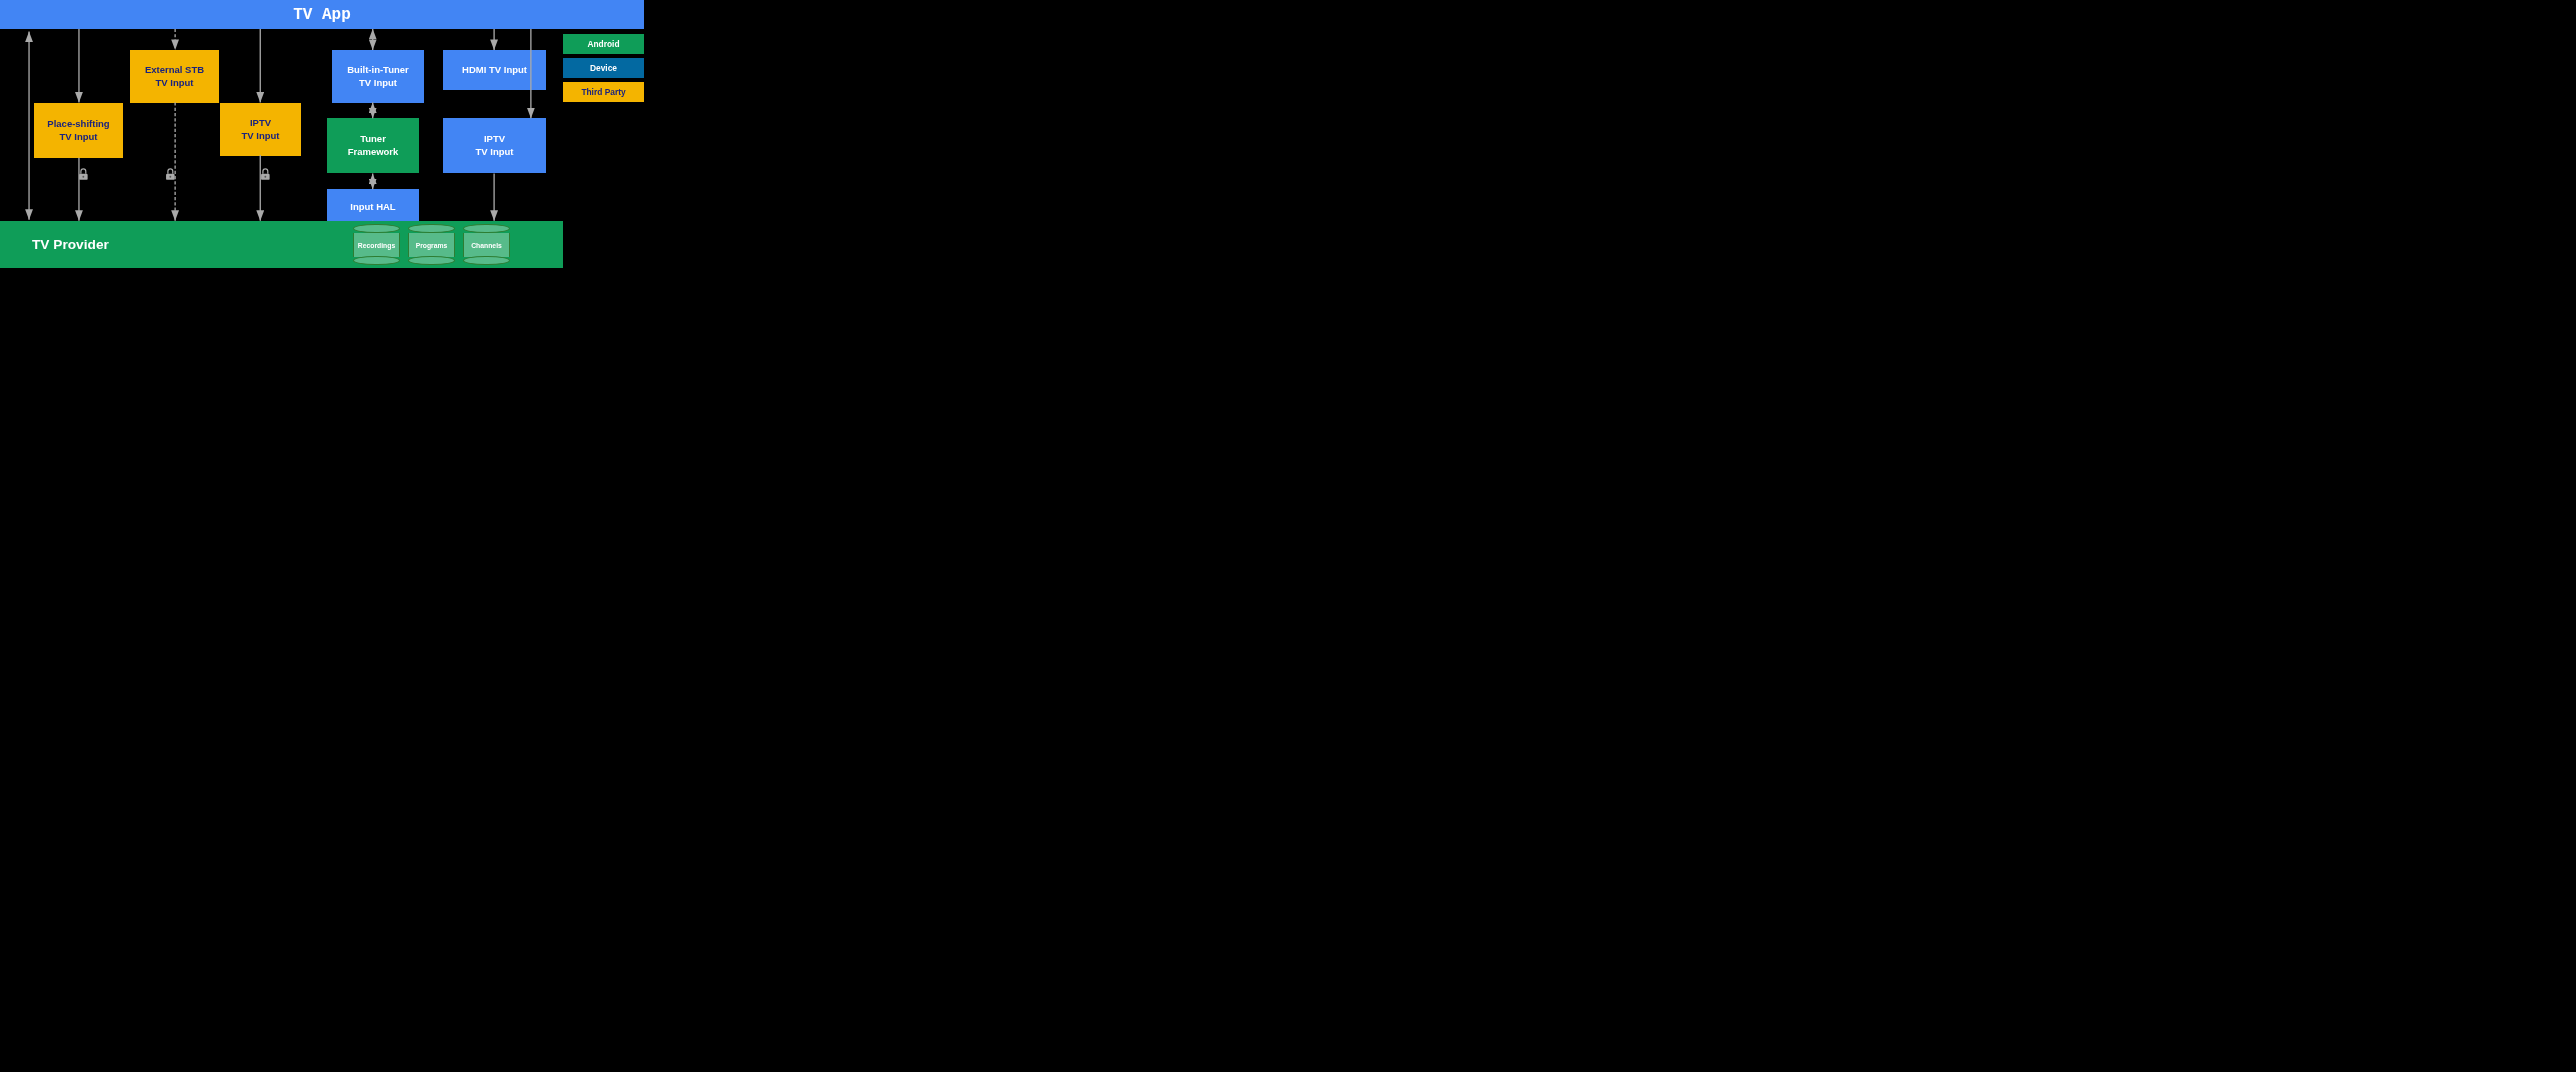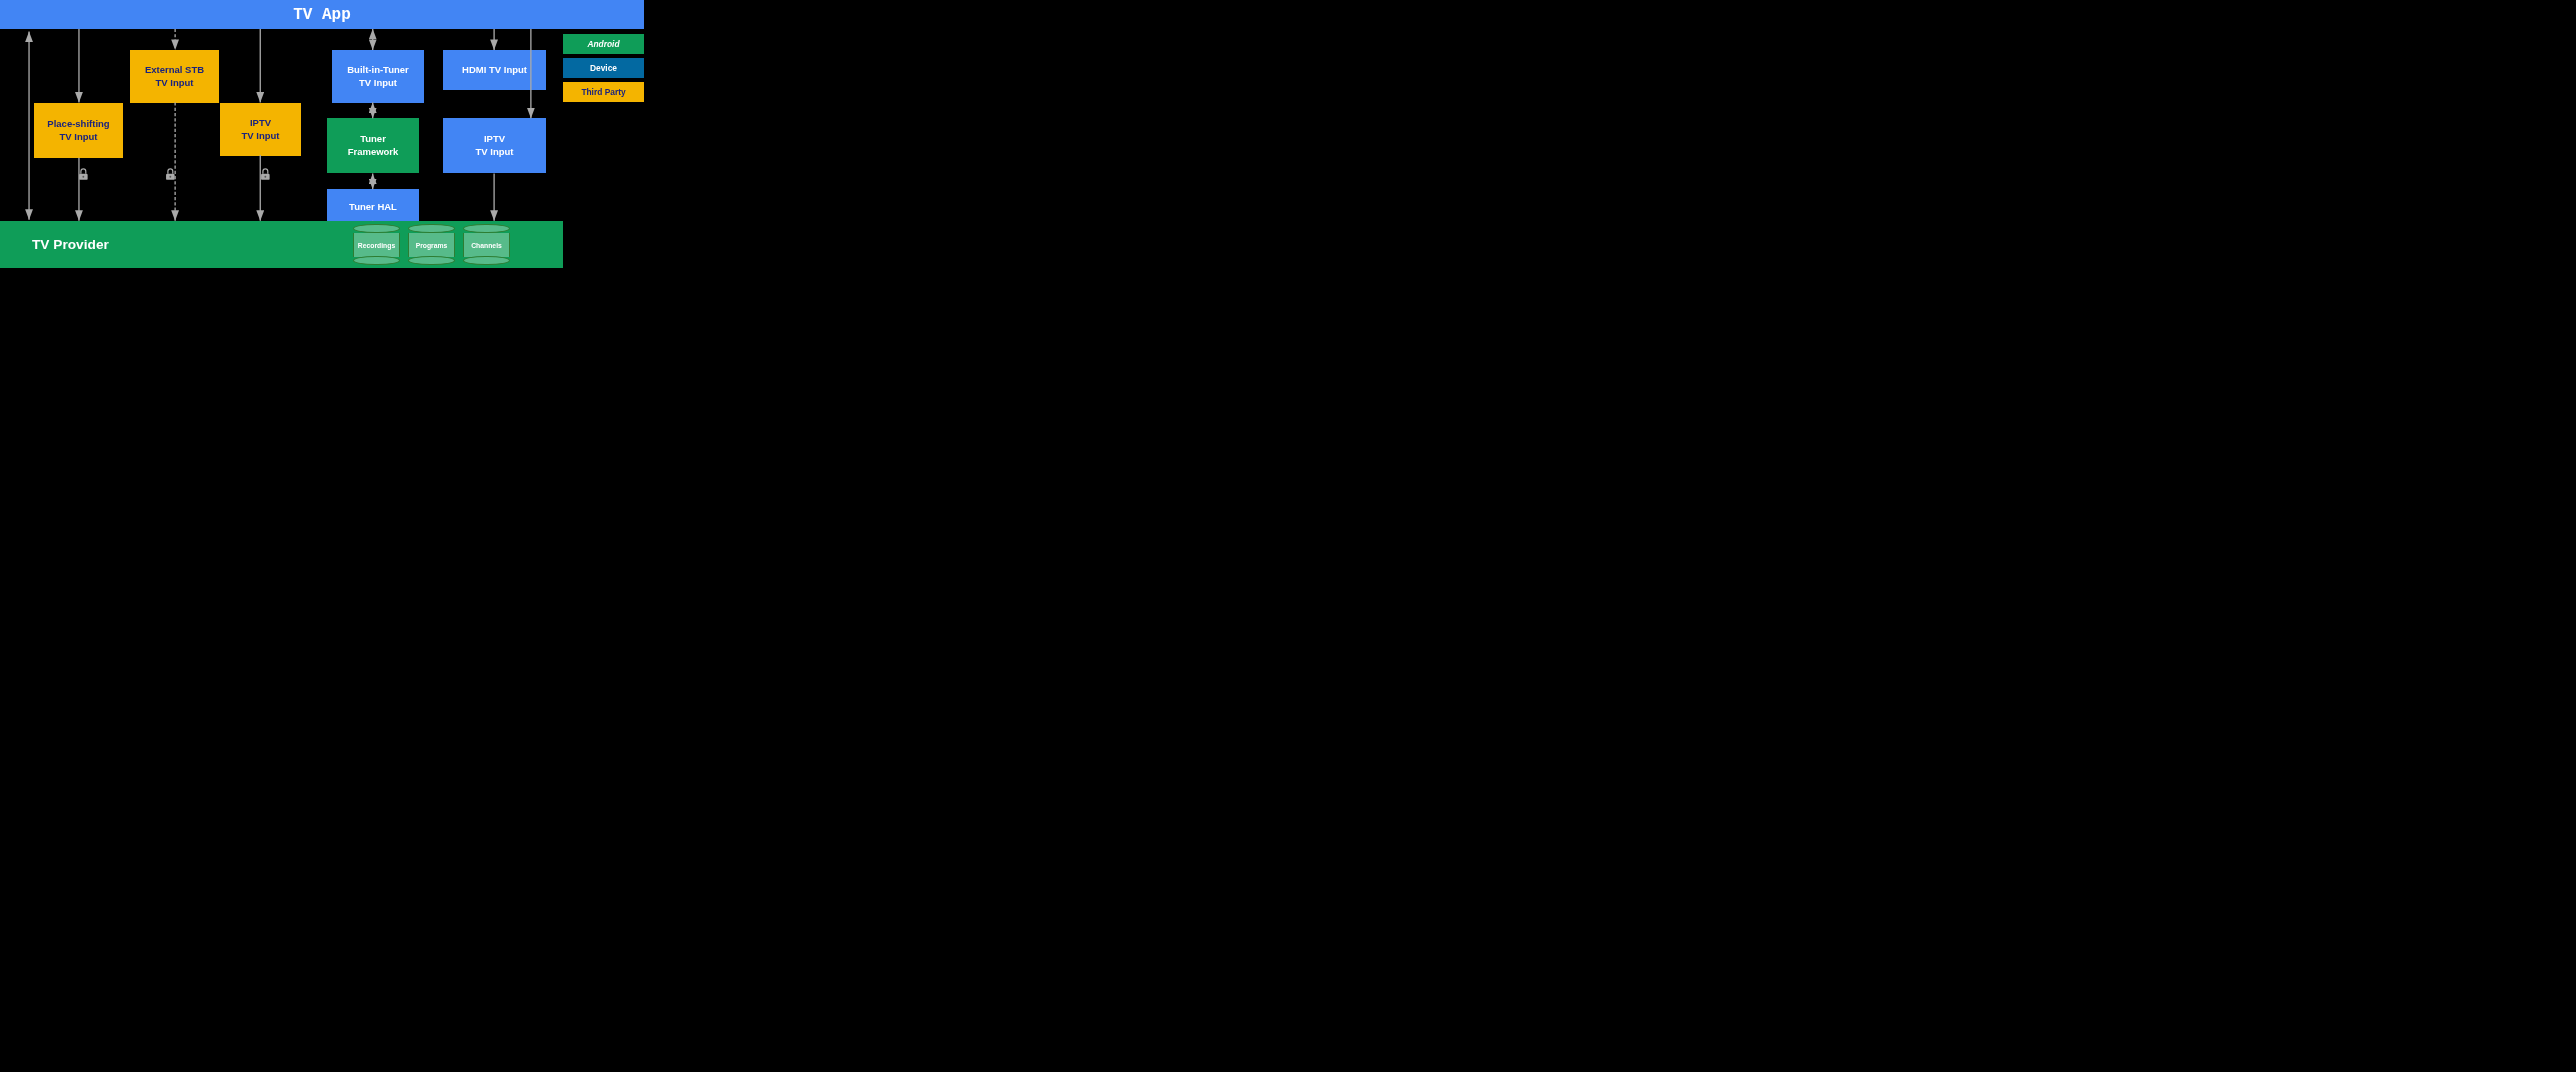--- a/index.html
+++ b/index.html
@@ -132,21 +132,21 @@
     .legend-item {
       width: 81px;
       height: 20px;
       display: flex;
       align-items: center;
       justify-content: center;
       font-weight: bold;
       font-size: 8.4px;
       color: white;
     }
-    .legend-android { background: #0F9D58; font-style: italic; }
+    .legend-android { background: #0F9D58; }
     .legend-device { background: #0369a1; }
     .legend-thirdparty { background: #F4B400; color: #1a237e; }
 
     
     .arrows-svg {
       position: absolute;
       top: 0; left: 0;
       width: 100%;
       height: 100%;
       pointer-events: none;
@@ -220,21 +220,21 @@
 
 <div class="box box-blue" style="left:332px;top:50px;width:92px;height:53px;">
   Built-in-Tuner<br>TV Input
 </div>
 
 <div class="box box-green" style="left:327px;top:118px;width:92px;height:55px;">
   Tuner<br>Framework
 </div>
 
 <div class="box box-blue" style="left:327px;top:189px;width:92px;height:36px;">
-  Tuner HAL
+  Input HAL
 </div>
 
 <div class="box box-blue" style="left:443px;top:50px;width:103px;height:40px;font-size:9.5px;">
   HDMI TV Input
 </div>
 
 <div class="box box-blue" style="left:443px;top:118px;width:103px;height:55px;">
   IPTV<br>TV Input
 </div>
 

